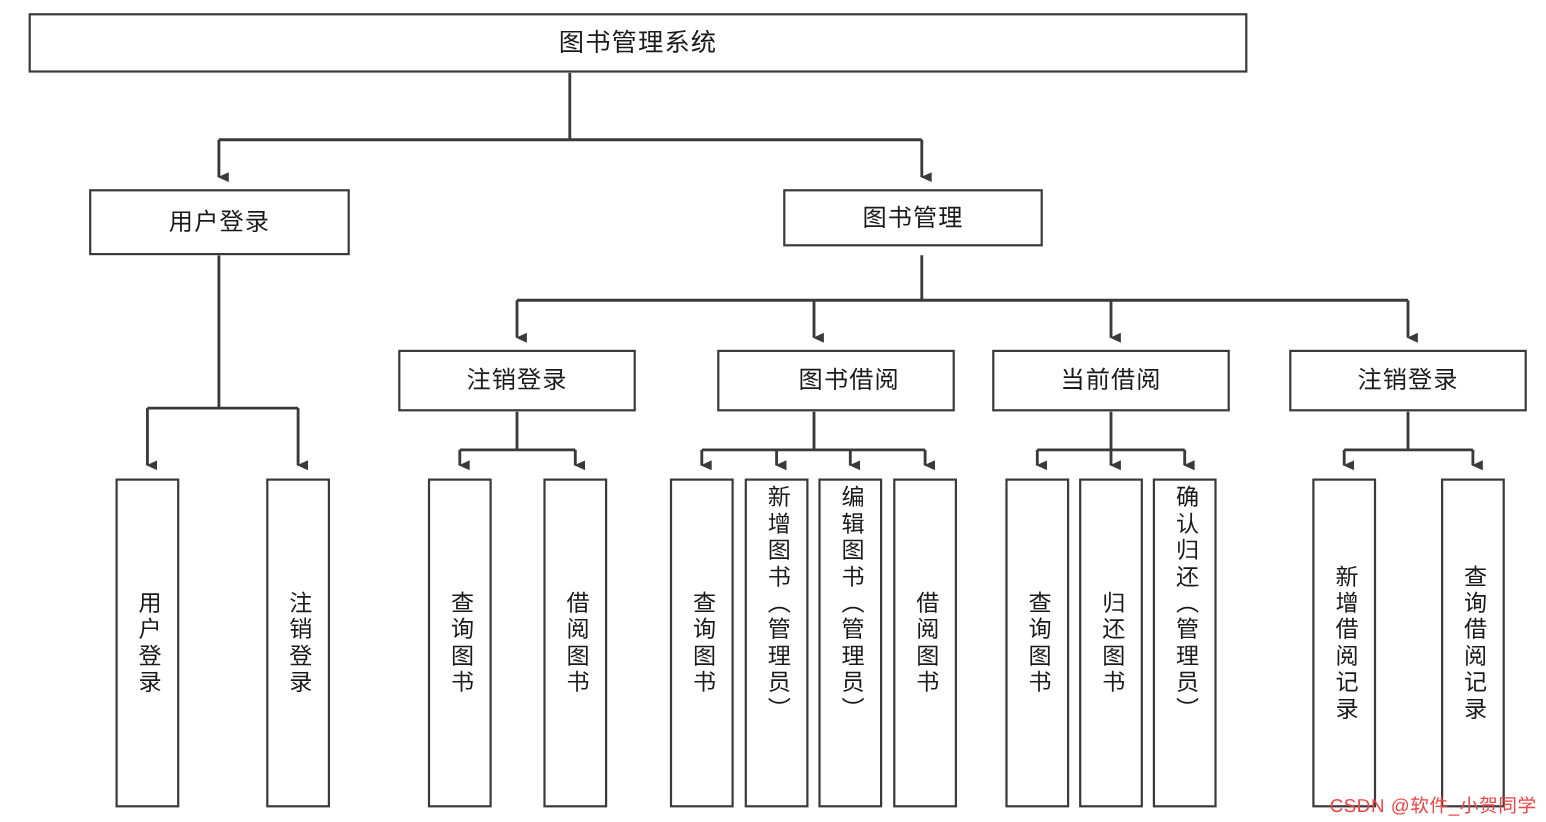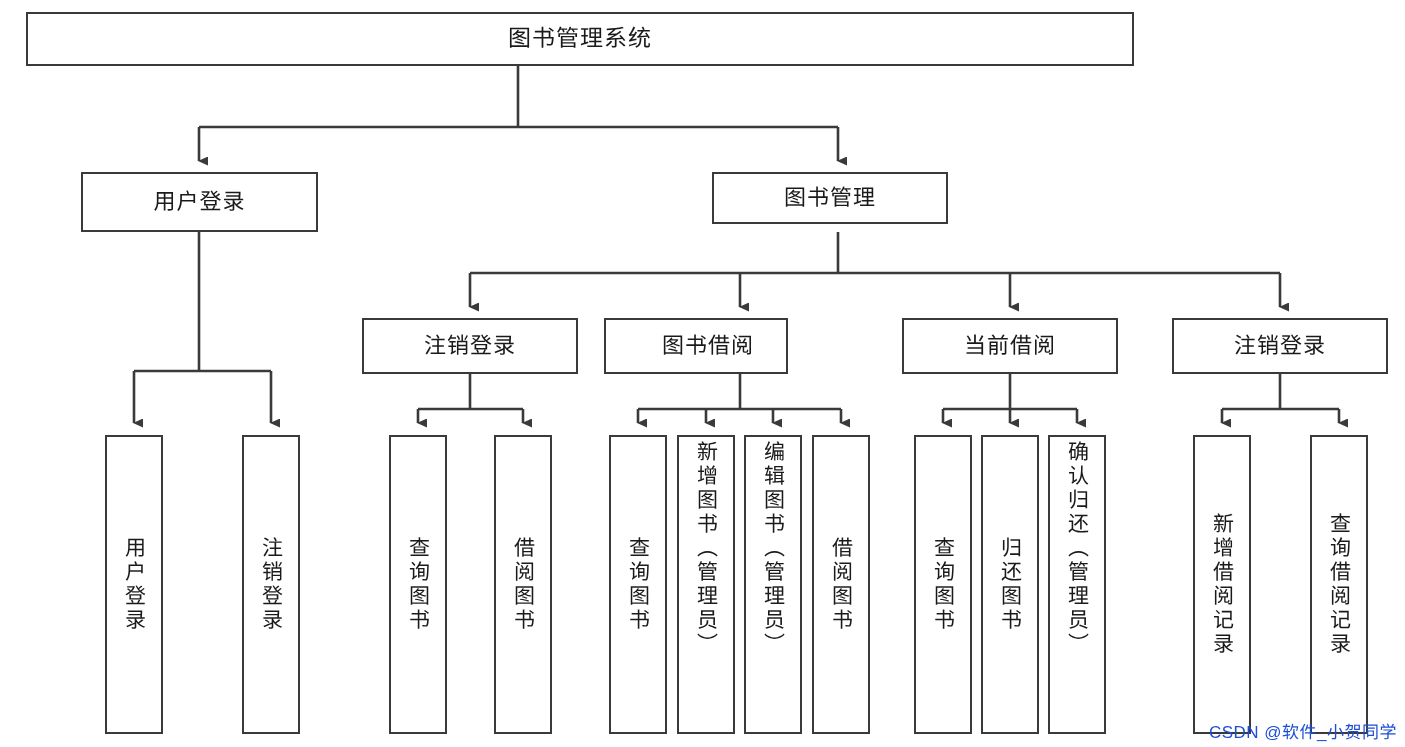--- a/index.html
+++ b/index.html
@@ -64,21 +64,21 @@
   }
   .node.vert.centered {
     align-items: center;
     padding-top: 0;
   }
   #watermark {
     position: absolute;
     right: 8px;
     bottom: 4px;
     font-size: 17px;
-    color: #1d4ed8;
+    color: #ef4444;
     letter-spacing: 0.5px;
     white-space: nowrap;
   }
 </style>
 </head>
 <body>
 
 <div id="diagram-root">
 
   <svg id="connector-layer" viewBox="0 0 1405 747" width="1405" height="747" xmlns="http://www.w3.org/2000/svg">
@@ -140,21 +140,21 @@
   <div class="node horiz" style="left:81px; top:172px; width:237px; height:60px;">
     <span class="node-label">用户登录</span>
   </div>
   <div class="node horiz" style="left:712px; top:172px; width:236px; height:52px;">
     <span class="node-label">图书管理</span>
   </div>
 
   <div class="node horiz" style="left:362px; top:318px; width:216px; height:56px;">
     <span class="node-label">注销登录</span>
   </div>
-  <div class="node horiz" style="left:604px; top:318px; width:184px; height:56px;padding-left:24px;">
+  <div class="node horiz" style="left:652px; top:318px; width:216px; height:56px;padding-left:24px;">
     <span class="node-label">图书借阅</span>
   </div>
   <div class="node horiz" style="left:902px; top:318px; width:216px; height:56px;align-items:center;">
     <span class="node-label">当前借阅</span>
   </div>
   <div class="node horiz" style="left:1172px; top:318px; width:216px; height:56px;">
     <span class="node-label">注销登录</span>
   </div>
 
   <div class="node vert centered" style="left:105px; top:435px; width:58px; height:299px;">

